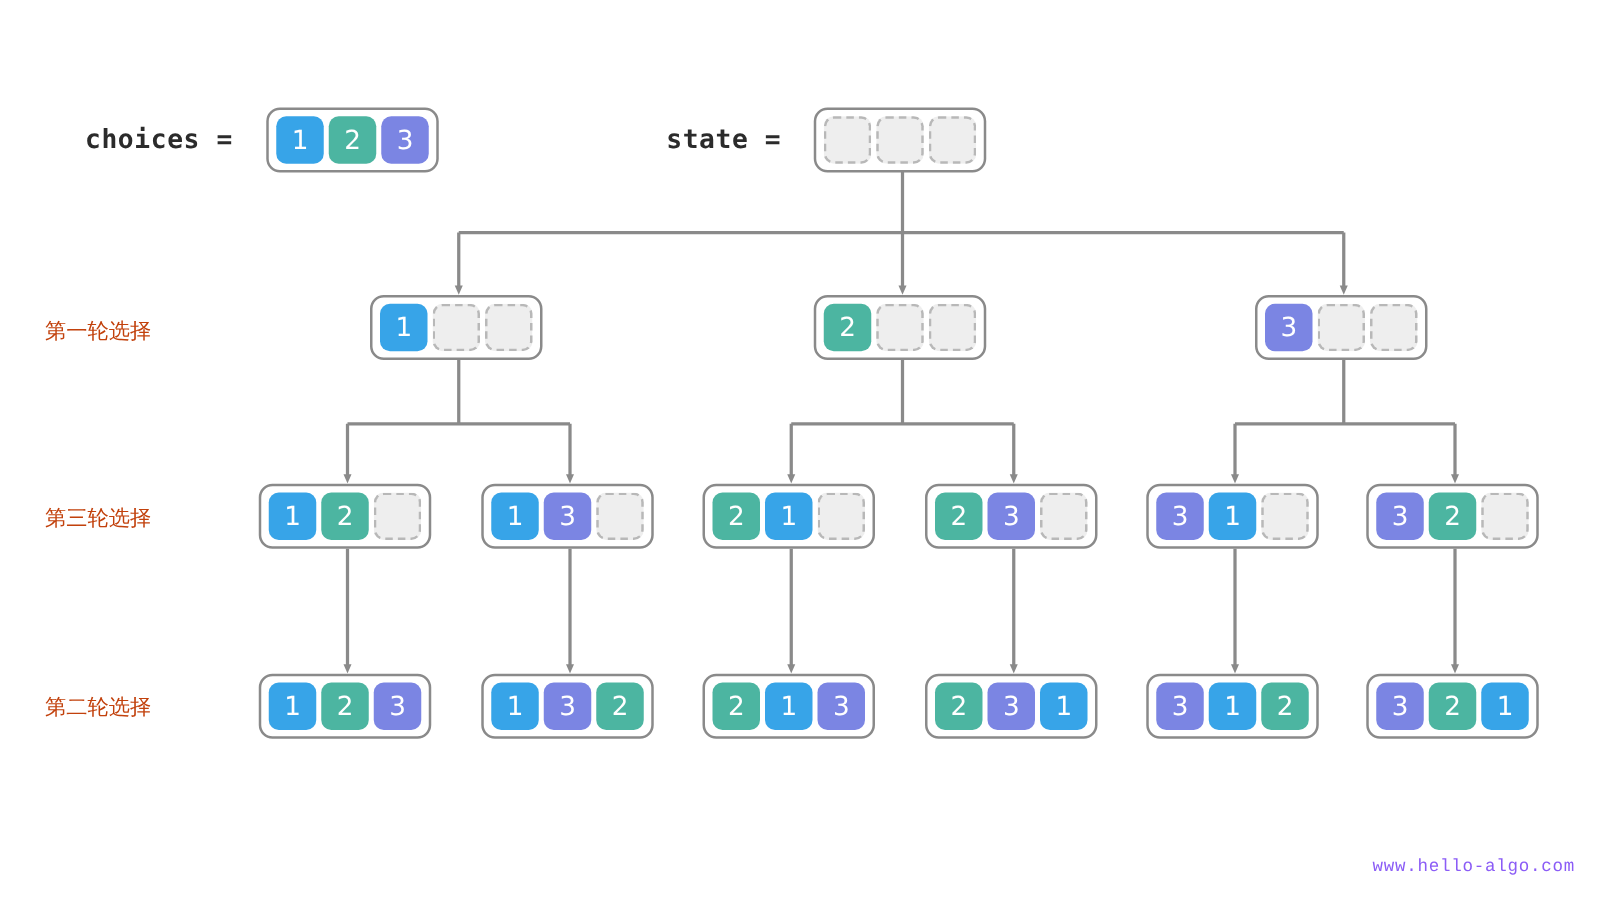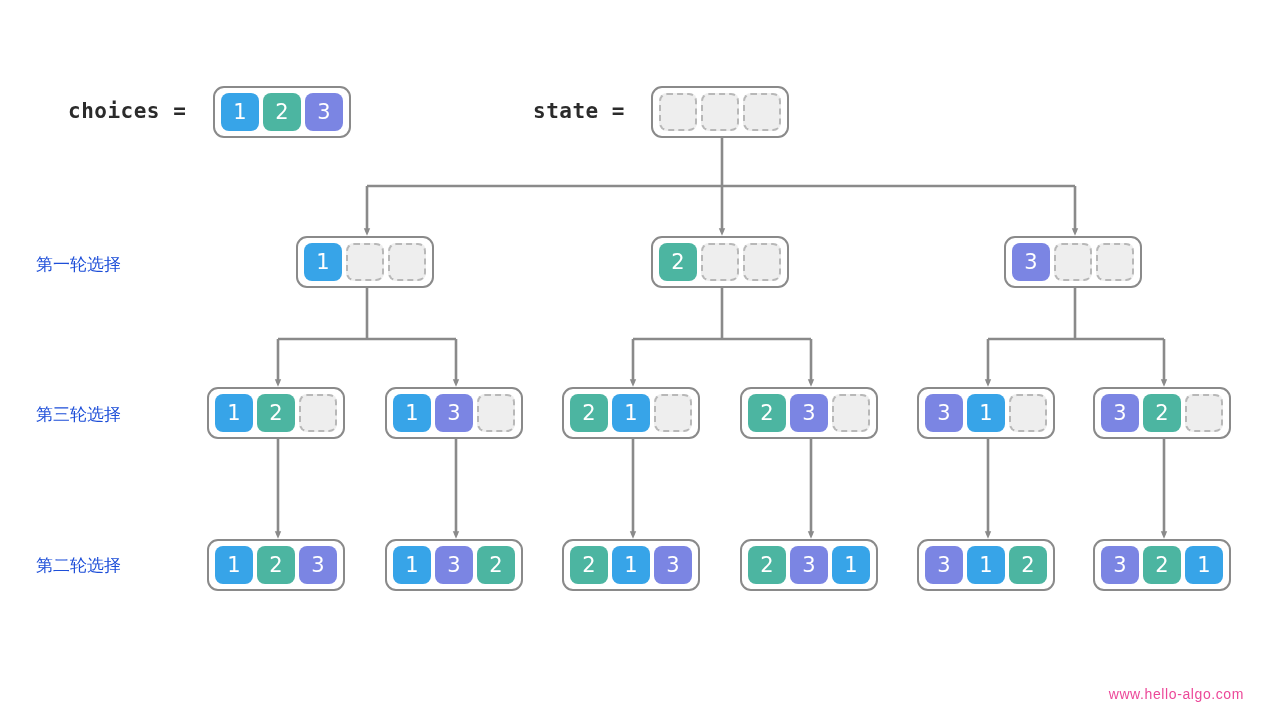--- a/index.html
+++ b/index.html
@@ -39,30 +39,30 @@
     font-weight: bold;
     color: #2b2b2b;
     white-space: nowrap;
     letter-spacing: 0.5px;
     margin-left: 12px;
   }
   .row-label {
     position: absolute;
     font-family: "Liberation Sans", "DejaVu Sans", sans-serif;
     font-size: 17px;
-    color: #1d4ed8;
+    color: #c2410c;
     white-space: nowrap;
   }
   .watermark {
     position: absolute;
-    right: 36px;
+    right: 20px;
     bottom: 18px;
-    font-family: Liberation Sans, sans-serif;
+    font-family: Liberation Mono, monospace;
     font-size: 14px;
-    color: #ec4899;
+    color: #8b5cf6;
     letter-spacing: 0.6px;
     white-space: nowrap;
   }
 
   
   .array {
     position: absolute;
     display: flex;
     align-items: center;
     gap: 4px;

